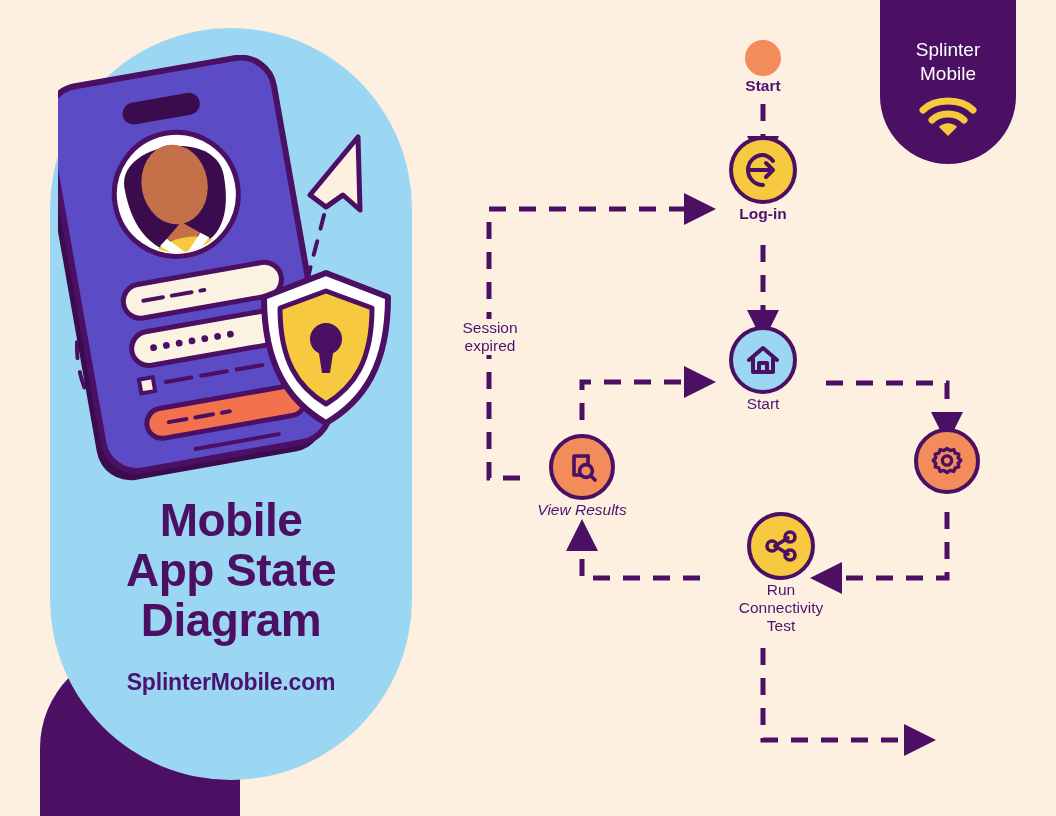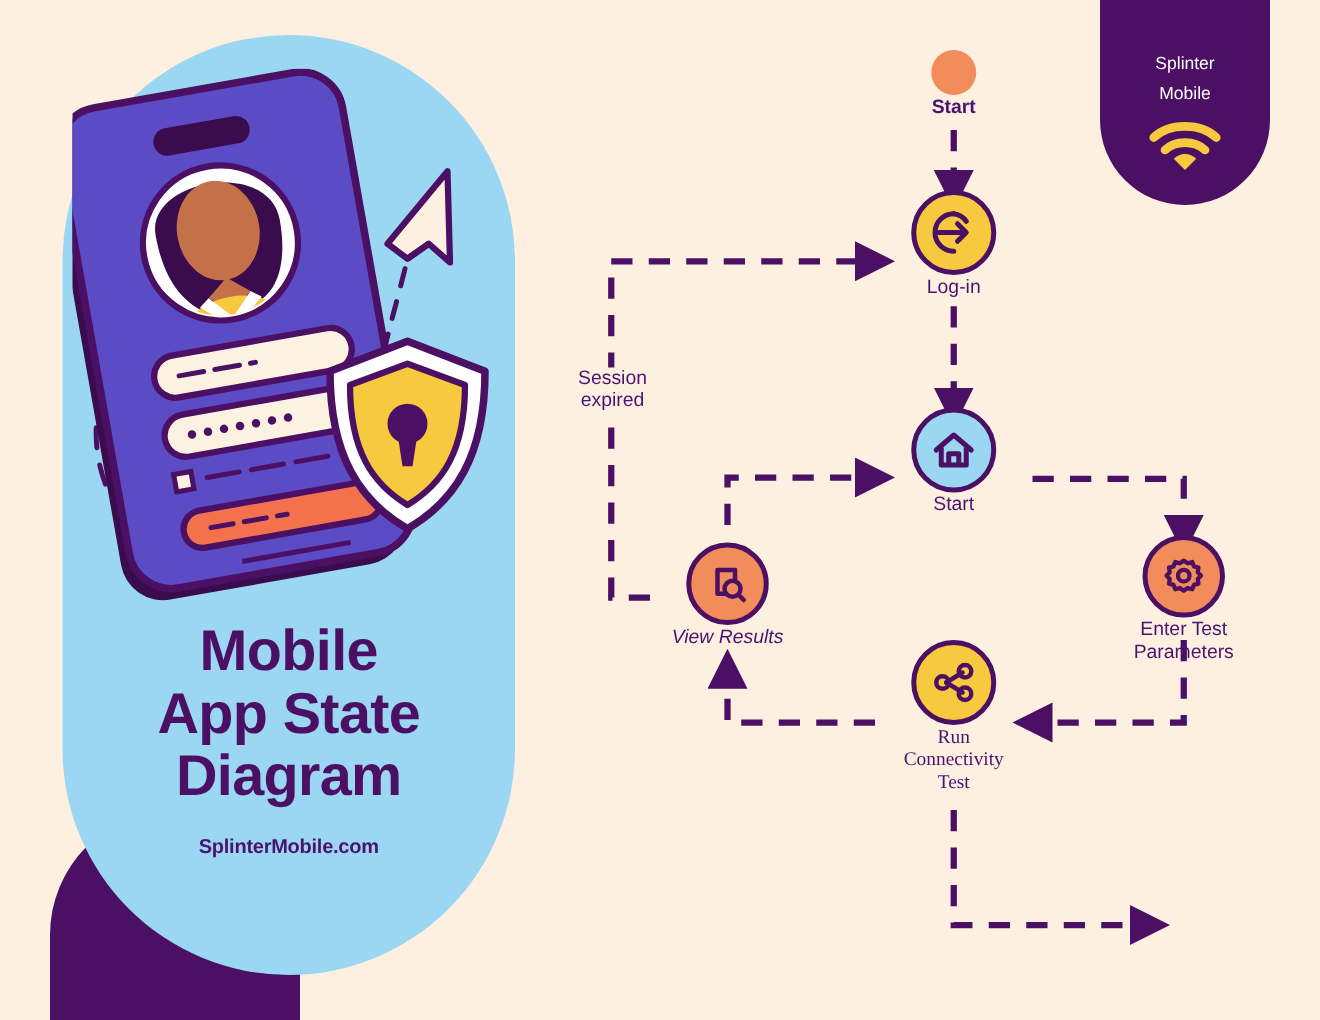--- a/index.html
+++ b/index.html
@@ -56,21 +56,21 @@
     color: #4B0F63;
     font-weight: bold;
     font-size: 46px;
     line-height: 50px;
     letter-spacing: -0.5px;
   }
   .site-url {
     margin-top: 24px;
     color: #4B1370;
     font-weight: bold;
-    font-size: 16px;
+    font-size: 23px;
     letter-spacing: -0.2px;
   }
 
   
   .illustration {
     position: absolute;
     left: 58px;
     top: 55px;
     width: 370px;
     height: 440px;
@@ -85,21 +85,21 @@
     width: 136px;
     height: 204px;
     background: #4B0F63;
     border-radius: 0 0 68px 68px;
     z-index: 9;
     text-align: center;
   }
   .logo-text {
     margin-top: 78px;
     color: #FFFFFF;
-    font-size: 14px;
+    font-size: 19px;
     line-height: 24px;
     text-align: center;
   }
   .logo-wifi {
     margin-top: 10px;
   }
 
   
   .node {
     position: absolute;
@@ -276,29 +276,29 @@
       <path d="M700 578 L582 578 L582 535" marker-end="url(#arr)"></path>
 
       <path d="M582 420 L582 382 L700 382" marker-end="url(#arr)"></path>
 
       <path d="M763 648 L763 740 L920 740" marker-end="url(#arr)"></path>
 
       <path d="M520 478 L489 478 L489 209 L700 209" marker-end="url(#arr)"></path>
     </g>
   </svg>
 
-  <div class="edge-label" style="left:455px; top:294px; width:70px;">Session
+  <div class="edge-label" style="left:455px; top:319px; width:70px;">Session
 expired</div>
 
   <div class="node" style="left:727px; top:40px; width:72px;">
     <div class="node-circle c-plain-orange" style="width:36px; height:36px;"></div>
     <div class="node-label bold">Start</div>
   </div>
 
-  <div class="node" style="left:717px; top:152px; width:92px;">
+  <div class="node" style="left:717px; top:136px; width:92px;font-weight:bold;">
     <div class="node-circle c-yellow" style="width:68px; height:68px;">
       <svg width="38" height="38" viewBox="0 0 38 38" xmlns="http://www.w3.org/2000/svg">
         <path d="M19 4 A15 15 0 1 0 19 34" fill="none" stroke="#4B0F63" stroke-width="4" stroke-linecap="round"></path>
         <path d="M19 4 A15 15 0 0 1 19 34" fill="none" stroke="#4B0F63" stroke-width="4" stroke-linecap="round" opacity="0"></path>
         <path d="M19 4 A15 15 0 0 1 29 10" fill="none" stroke="#4B0F63" stroke-width="4" stroke-linecap="round"></path>
         <line x1="7" y1="19" x2="28" y2="19" stroke="#4B0F63" stroke-width="4" stroke-linecap="round"></line>
         <path d="M22 12 L29 19 L22 26" fill="none" stroke="#4B0F63" stroke-width="4" stroke-linecap="round" stroke-linejoin="round"></path>
       </svg>
     </div>
     <div class="node-label">Log-in</div>
@@ -315,25 +315,23 @@
     <div class="node-label">Start</div>
   </div>
 
   <div class="node" style="left:887px; top:428px; width:120px;">
     <div class="node-circle c-orange" style="width:66px; height:66px;">
       <svg width="38" height="38" viewBox="0 0 38 38" xmlns="http://www.w3.org/2000/svg">
         <path d="M19 6.5 L22.2 8.6 L25.8 7.6 L27.2 11.1 L30.8 12.1 L30.2 15.8 L32.8 18.5 L30.2 21.2 L30.8 24.9 L27.2 25.9 L25.8 29.4 L22.2 28.4 L19 30.5 L15.8 28.4 L12.2 29.4 L10.8 25.9 L7.2 24.9 L7.8 21.2 L5.2 18.5 L7.8 15.8 L7.2 12.1 L10.8 11.1 L12.2 7.6 L15.8 8.6 Z" fill="none" stroke="#4B0F63" stroke-width="3.4" stroke-linejoin="round"></path>
         <circle cx="19" cy="18.5" r="4.6" fill="none" stroke="#4B0F63" stroke-width="3.4"></circle>
       </svg>
     </div>
-    <div class="node-label">Enter Test
-Parameters</div>
-  </div>
-
-  <div class="node" style="left:703px; top:512px; width:120px;font-family:Liberation Serif, serif;">
+  </div>
+
+  <div class="node" style="left:721px; top:512px; width:120px;">
     <div class="node-circle c-yellow" style="width:68px; height:68px;">
       <svg width="38" height="38" viewBox="0 0 38 38" xmlns="http://www.w3.org/2000/svg">
         <line x1="13" y1="19" x2="26" y2="11" stroke="#4B0F63" stroke-width="3.6" stroke-linecap="round"></line>
         <line x1="13" y1="19" x2="26" y2="27" stroke="#4B0F63" stroke-width="3.6" stroke-linecap="round"></line>
         <circle cx="10" cy="19" r="5" fill="none" stroke="#4B0F63" stroke-width="3.6"></circle>
         <circle cx="28" cy="10" r="5" fill="none" stroke="#4B0F63" stroke-width="3.6"></circle>
         <circle cx="28" cy="28" r="5" fill="none" stroke="#4B0F63" stroke-width="3.6"></circle>
       </svg>
     </div>
     <div class="node-label">Run

